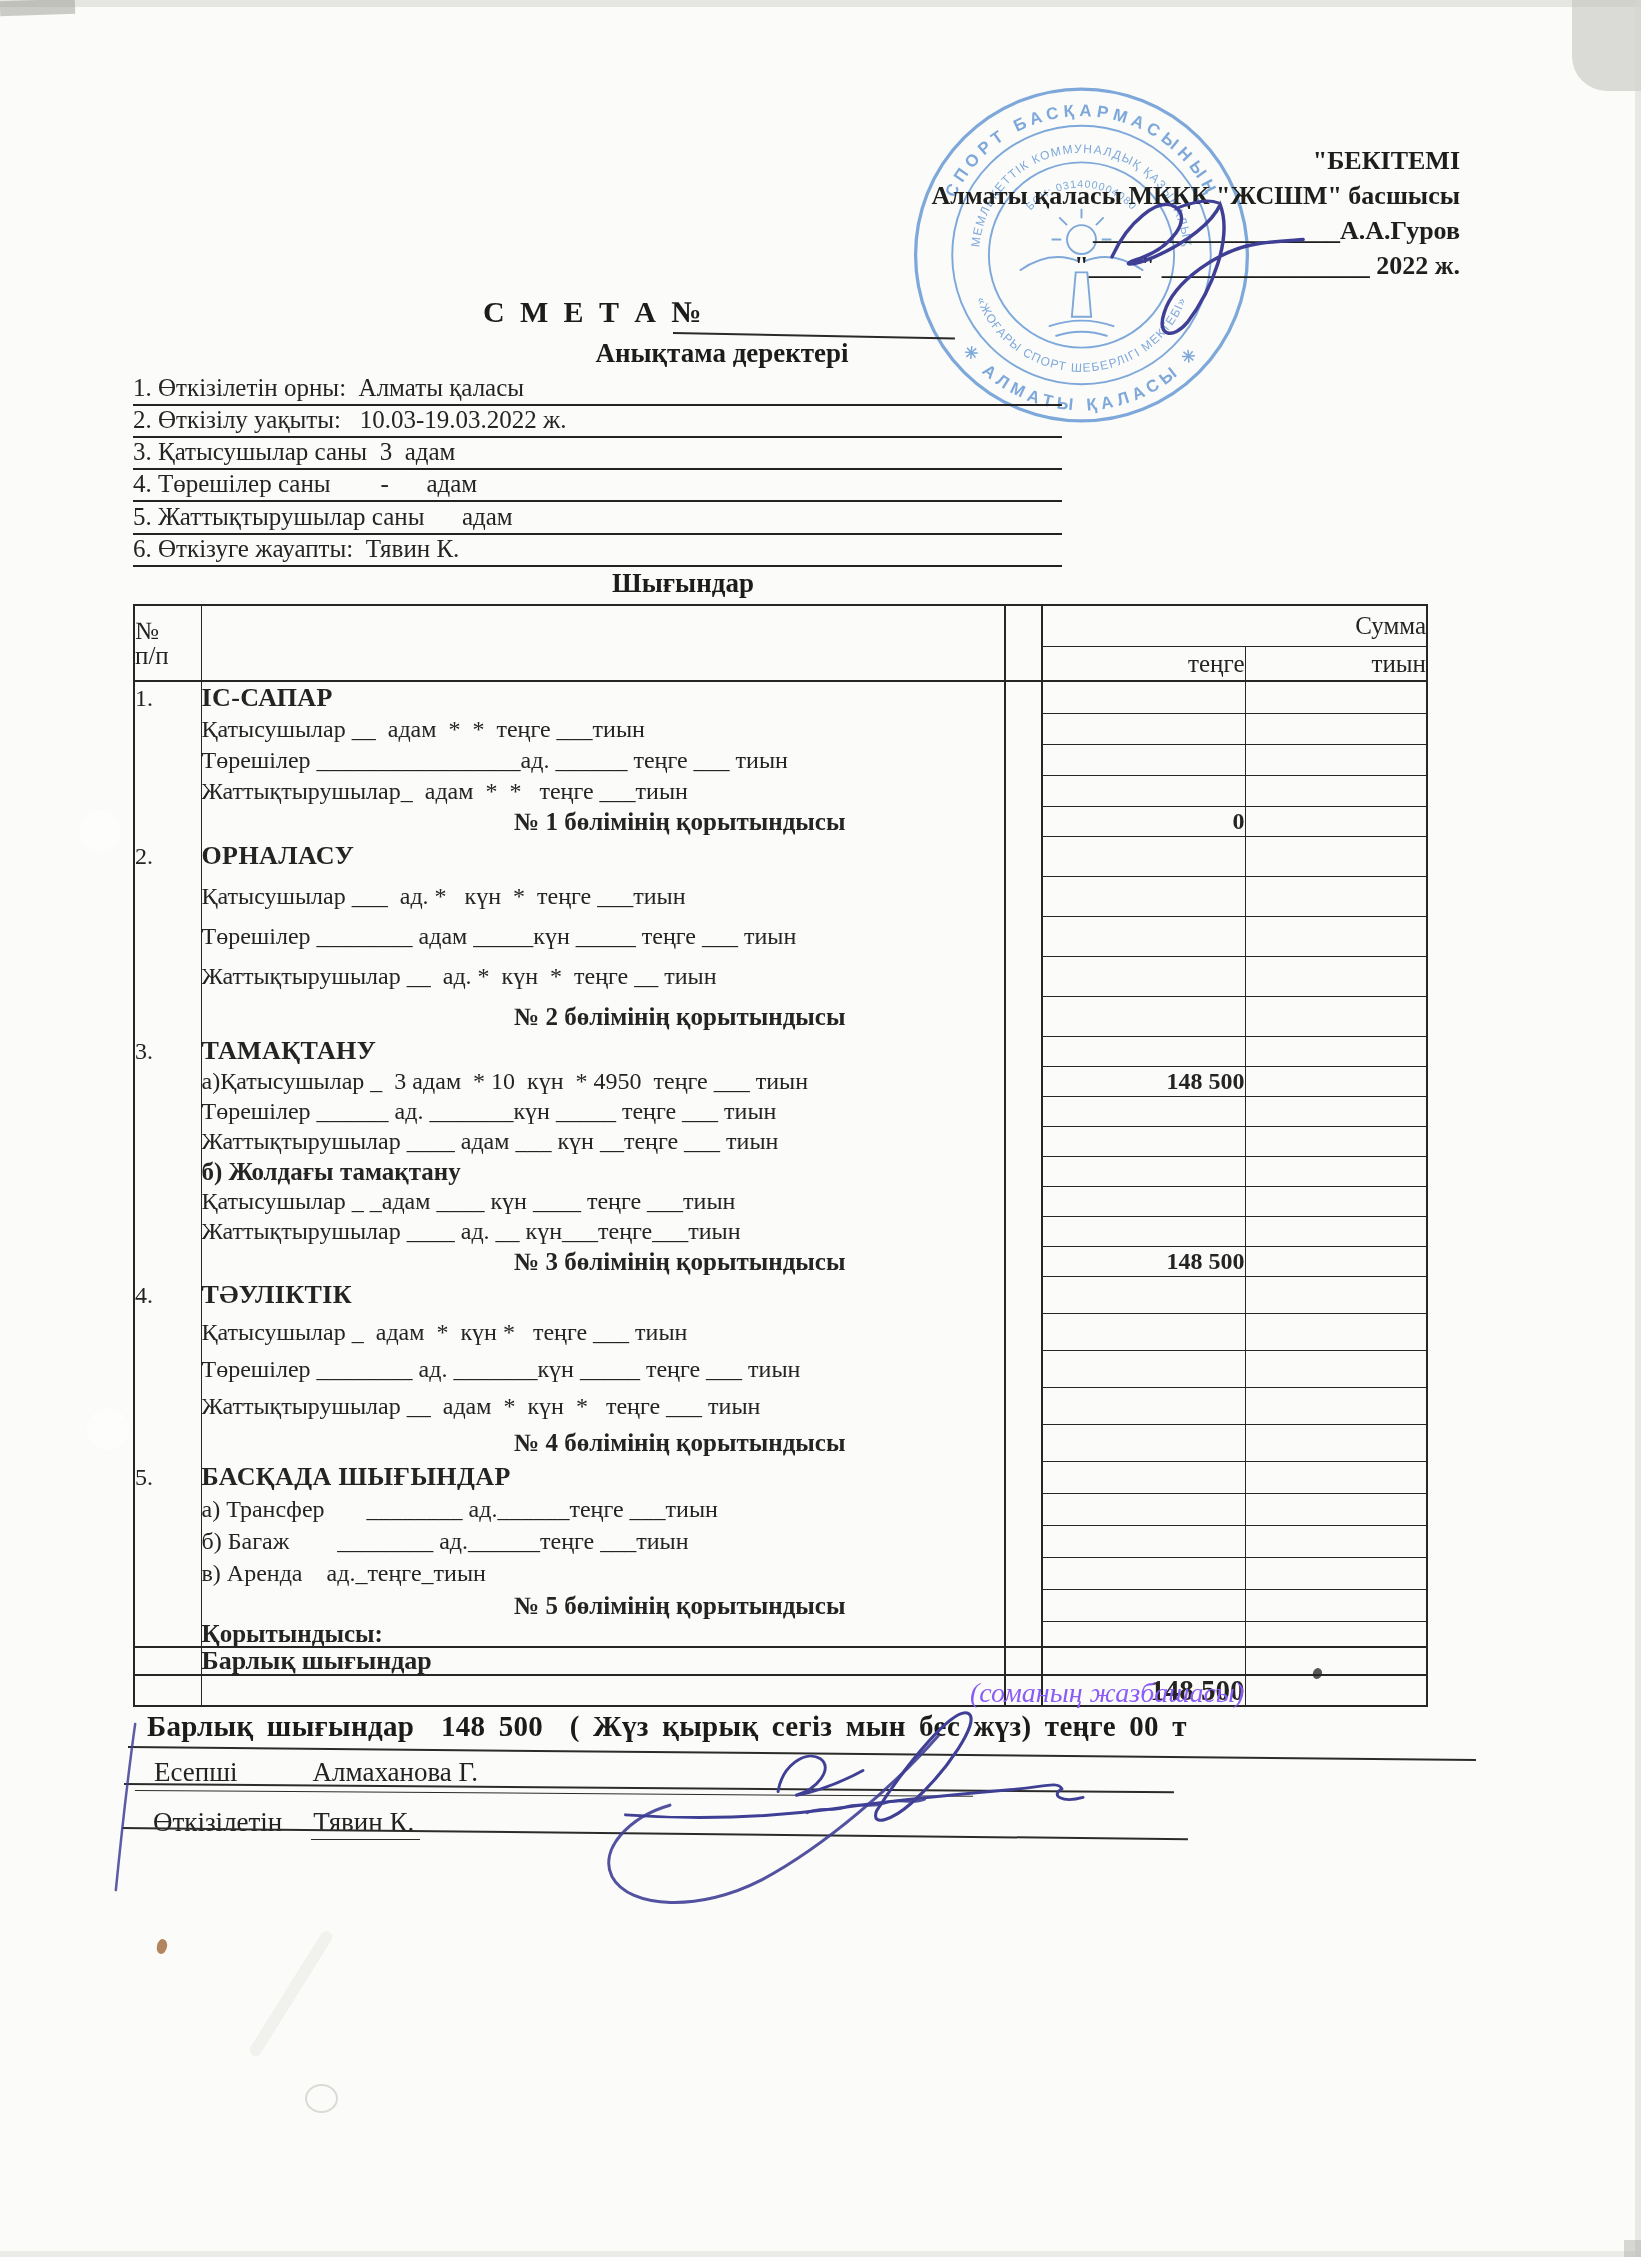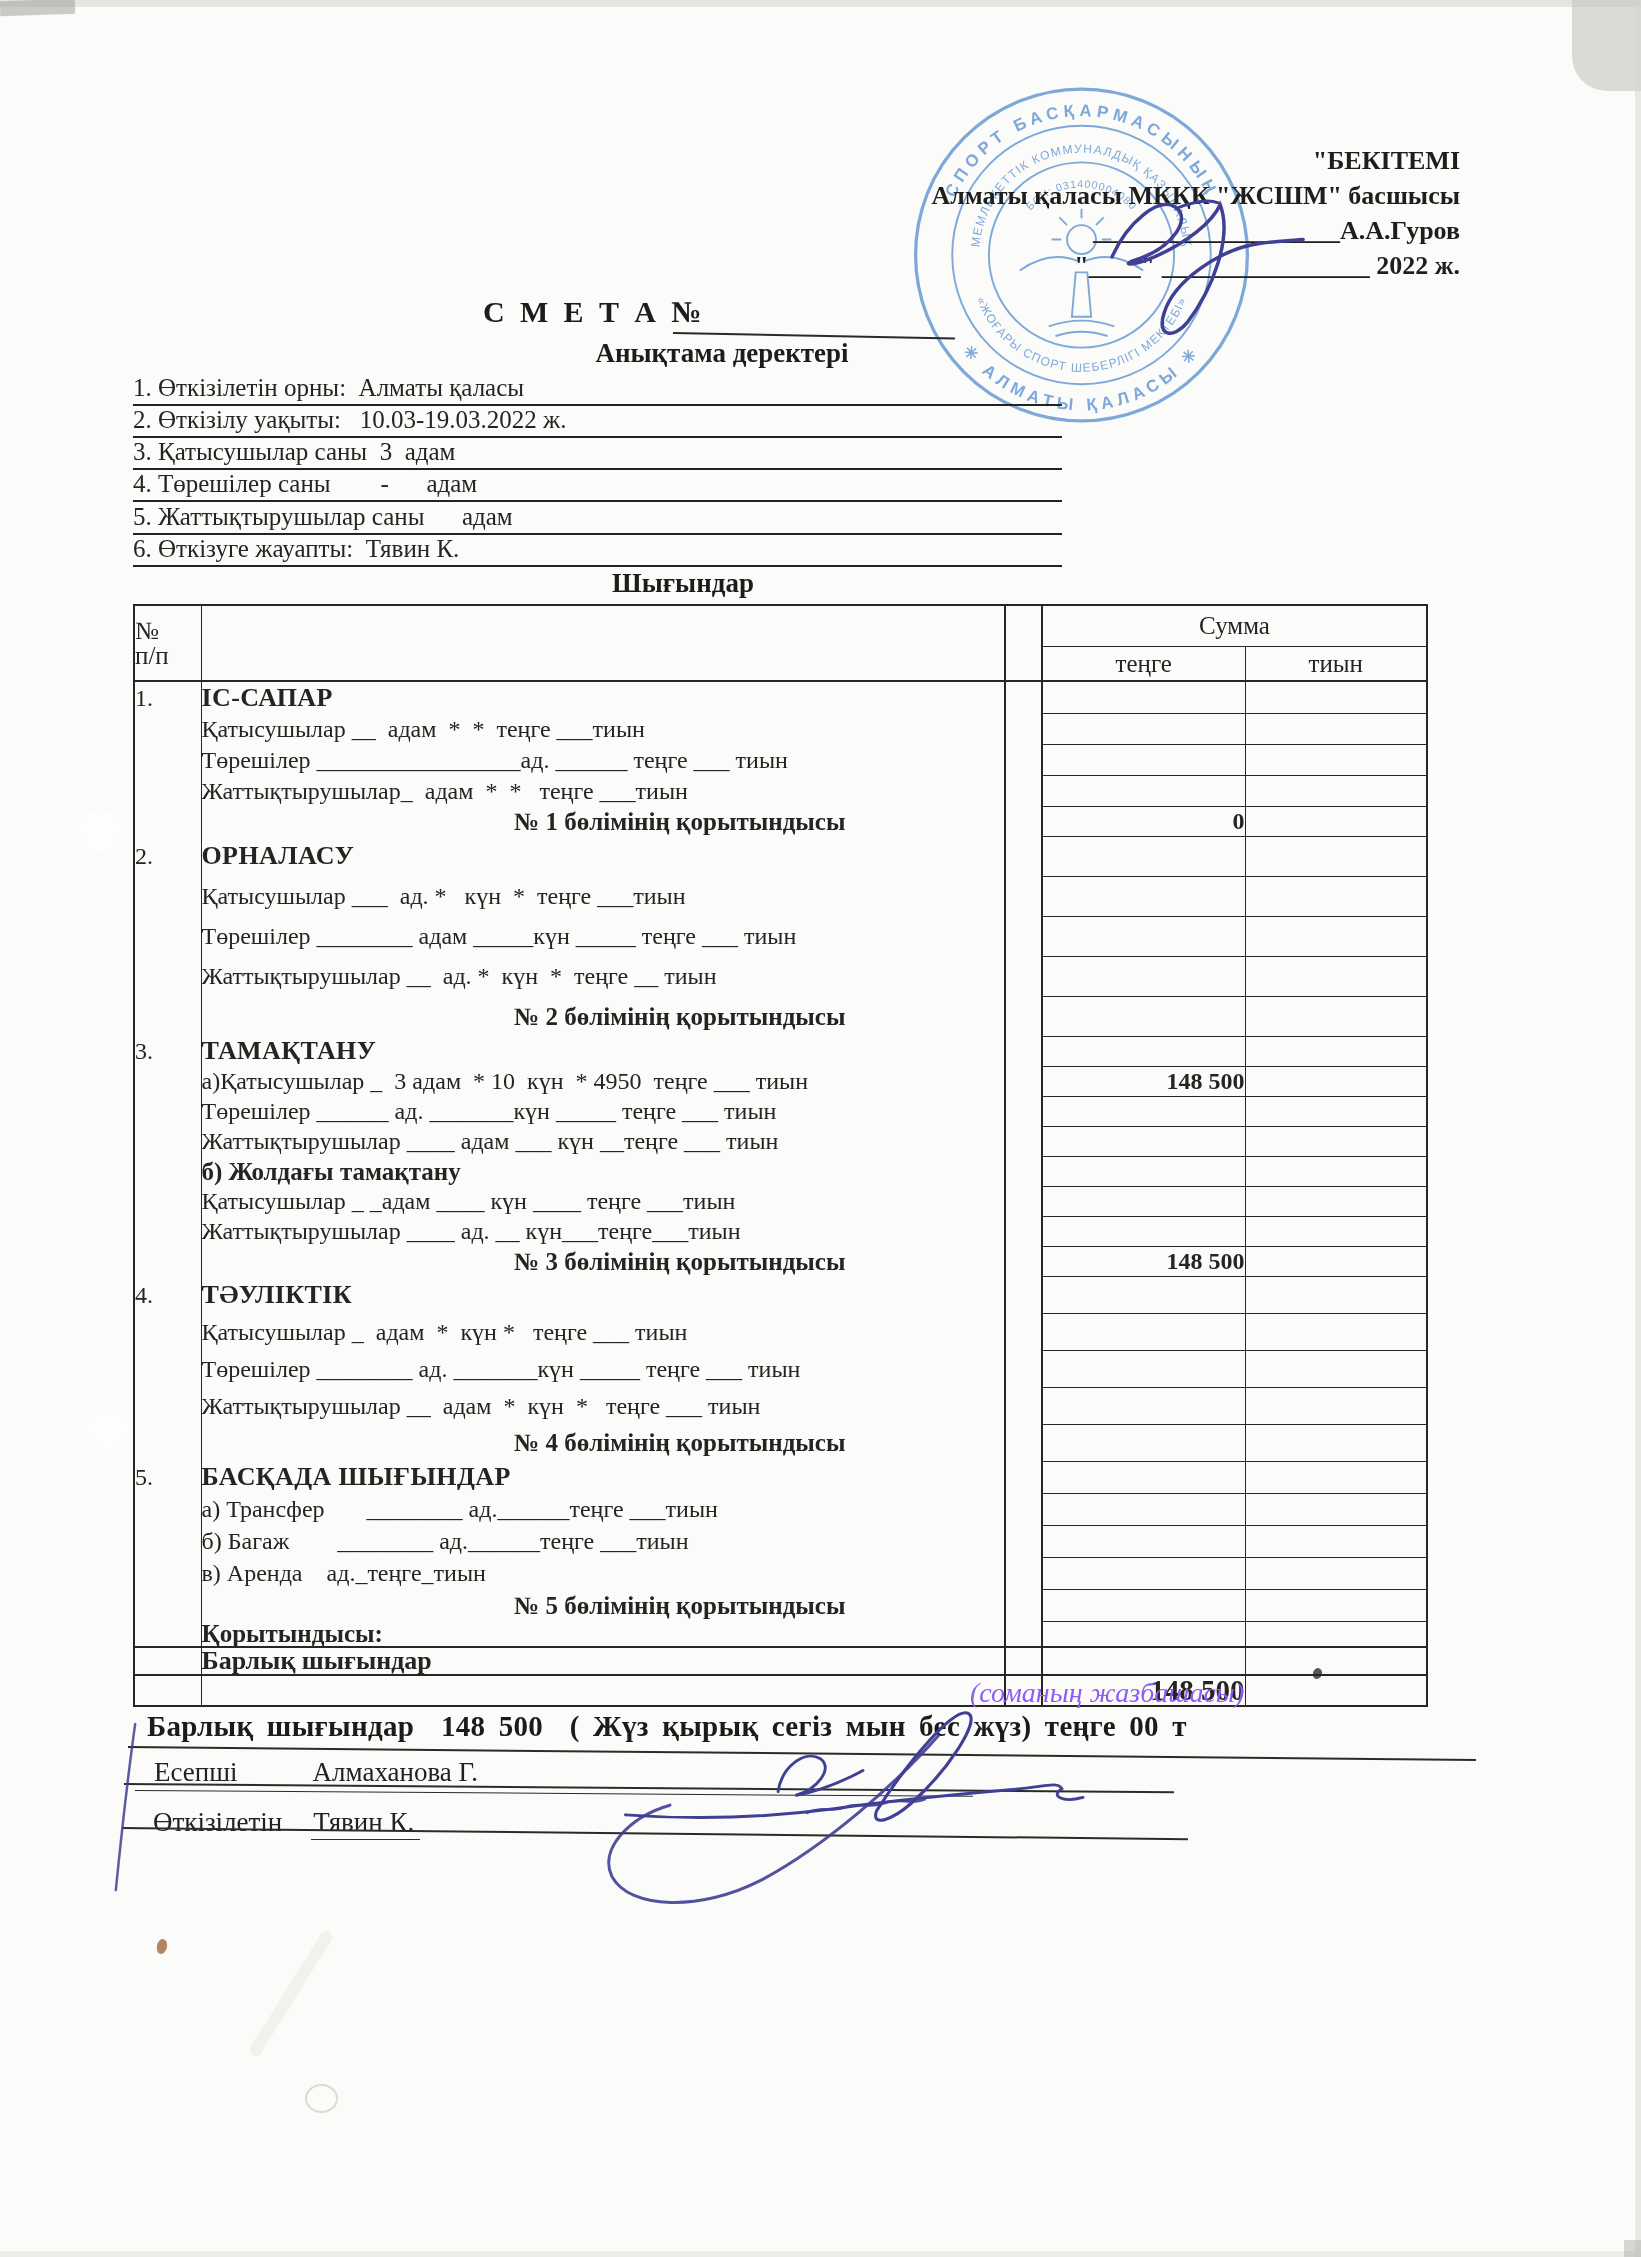--- a/index.html
+++ b/index.html
@@ -41,21 +41,21 @@
   
   table.exp{position:absolute;left:133px;top:604px;border-collapse:collapse;table-layout:fixed;
     border-left:2.9px solid #262624;border-top:2.9px solid #262624;}
   table.exp td{padding:0;vertical-align:middle;font-size:24px;line-height:1;overflow:hidden;}
   td.c-num{border-right:1.9px solid #262624;padding-left:9.7px;font-size:25px;vertical-align:middle;}
   td.c-desc{border-right:2.4px solid #262624;padding-left:11.6px;white-space:pre;}
   td.c-gap{}
   td.c-tenge{border-left:2.4px solid #262624;border-right:1.9px solid #262624;border-bottom:1.9px solid #262624;
     text-align:right;padding-right:13.5px;font-weight:bold;font-size:25px;}
   td.c-tiyn{border-right:2.9px solid #262624;border-bottom:1.9px solid #262624;}
-  tr.hdr td{font-size:25px;text-align:center;font-weight:normal;}
+  tr.hdr td{font-size:25px;text-align:right;font-weight:normal;}
   td.h-num{border-right:1.9px solid #262624;border-bottom:2.4px solid #262624;text-align:left !important;
     padding:3.9px 0 0 7.7px;font-size:24px;line-height:1.35;vertical-align:top;}
   td.h-desc{border-right:2.4px solid #262624;border-bottom:2.4px solid #262624;}
   td.h-gap{border-bottom:2.4px solid #262624;}
   td.h-summa{border-left:2.4px solid #262624;border-right:2.9px solid #262624;border-bottom:1.9px solid #262624;text-align:center;padding-right:68px;}
   td.h-tenge{border-left:2.4px solid #262624;border-right:1.9px solid #262624;border-bottom:2.4px solid #262624;text-align:center;}
   td.h-tiyn{border-right:2.9px solid #262624;border-bottom:2.4px solid #262624;text-align:center;}
   tr.section td.c-desc{font-weight:bold;font-size:26px;letter-spacing:0.4px;}
   tr.subsection td.c-desc{font-weight:bold;font-size:25px;}
   tr.total td.c-desc{font-weight:bold;text-align:center;padding-left:154px;font-size:25px;}

